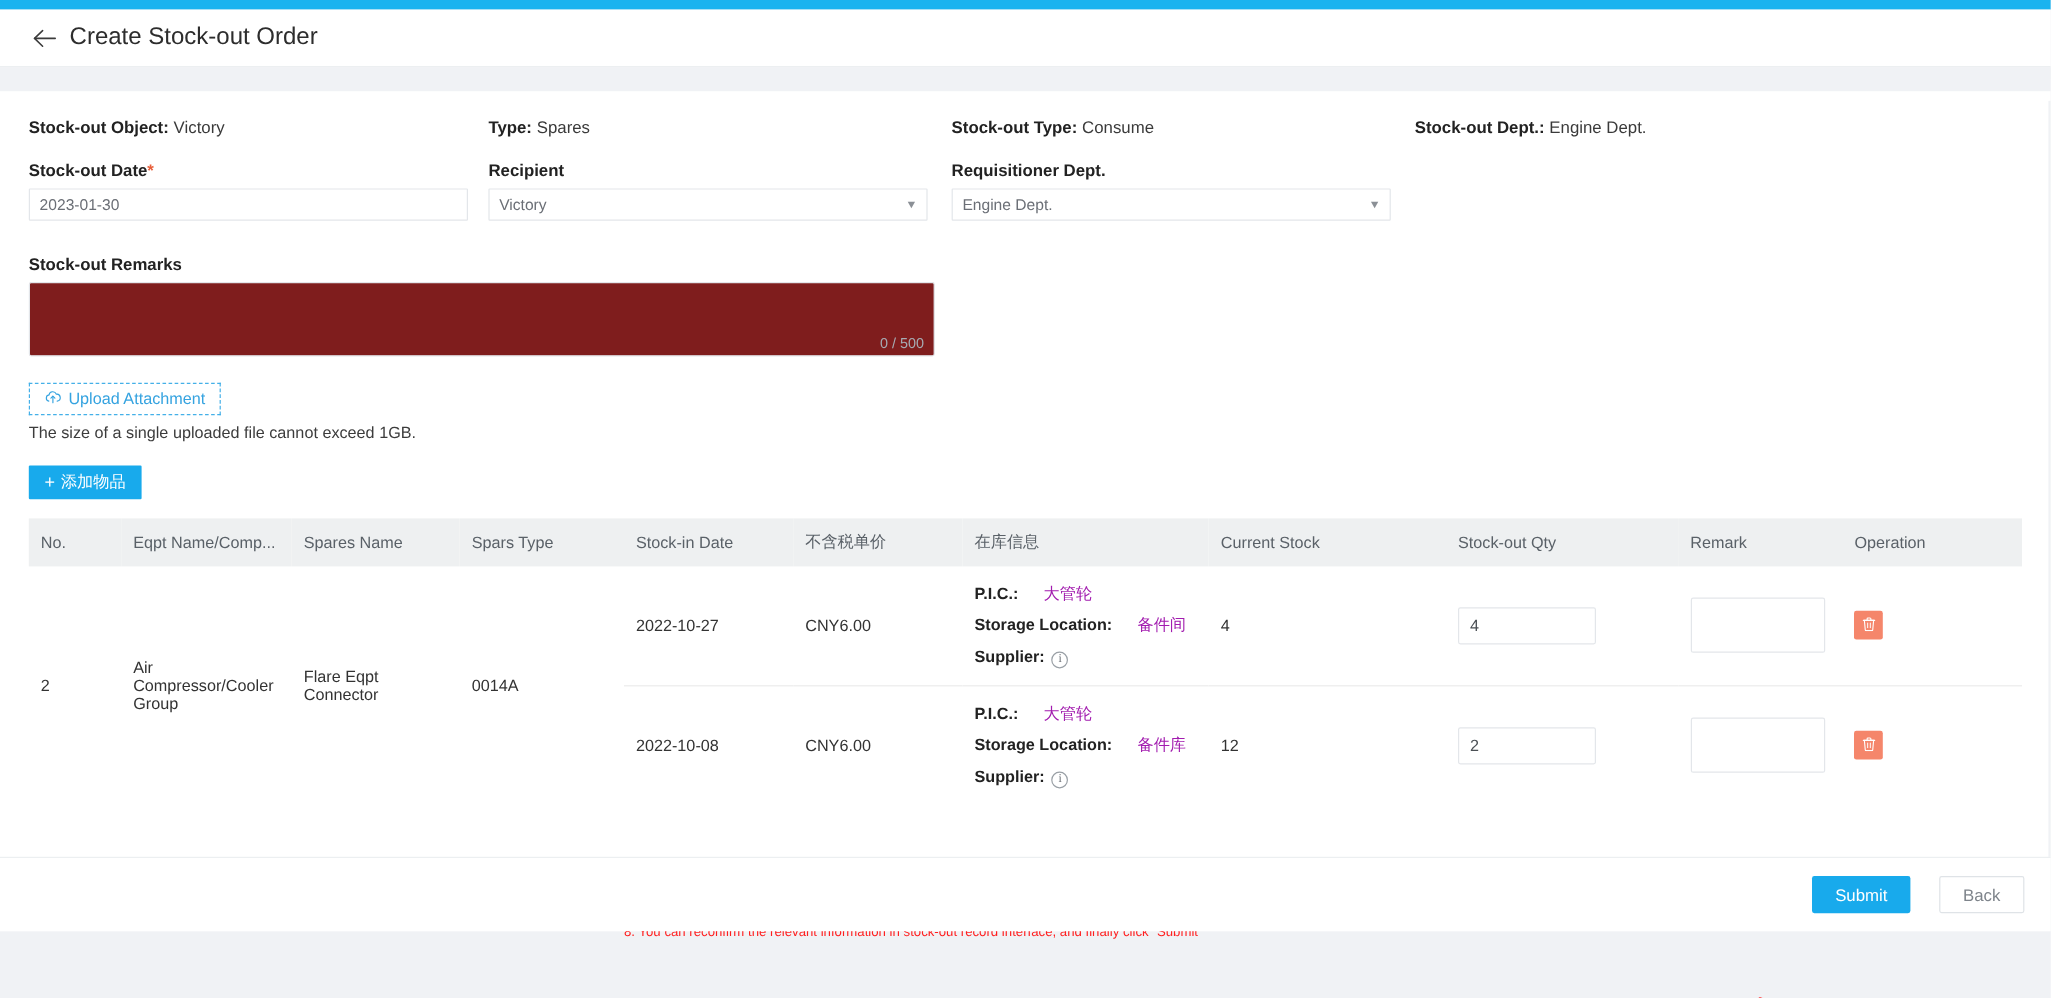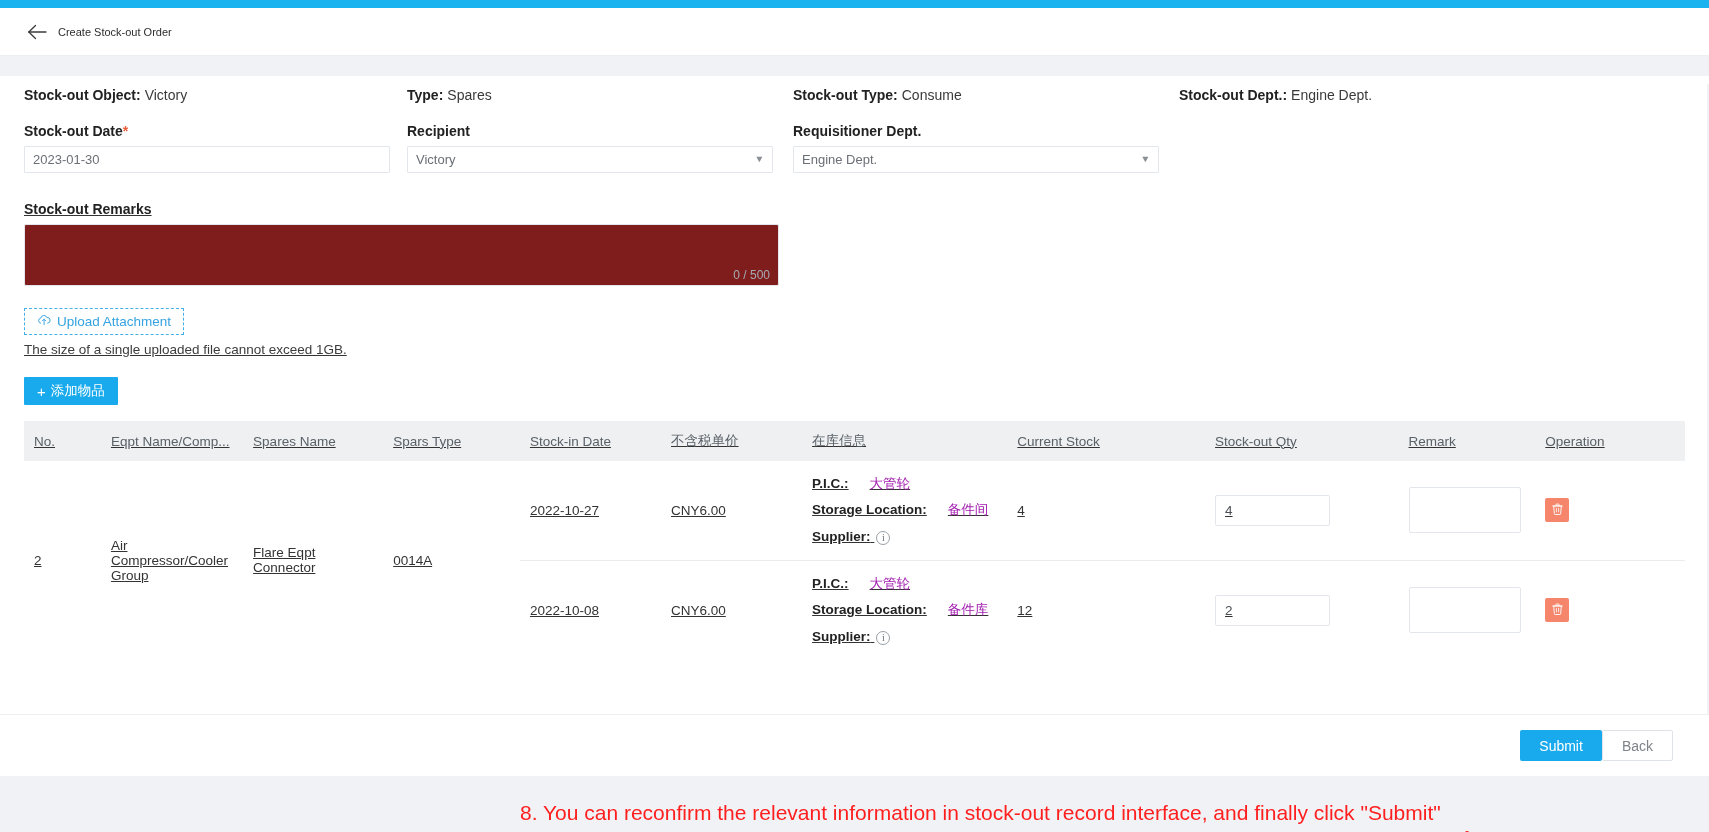--- a/index.html
+++ b/index.html
@@ -23,33 +23,33 @@
     display:flex; align-items:center;
     padding-left: 26px;
     border-bottom: 1px solid #eceff1;
   }
   .back-arrow {
     width: 22px; height: 22px;
     margin-right: 10px;
     display:inline-flex; align-items:center; justify-content:center;
     cursor:pointer;
   }
-  .page-title { font-size: 11px; color:#2d2d2d; }
+  .page-title { font-size: 20px; color:#2d2d2d; }
 
   
   .content {
     margin: 10px 0 0 0;
     background:#ffffff;
     min-height: 700px;
     position:relative;
     padding: 0 0 0 0;
   }
   .spacer-gap { height:10px; background:#f0f2f5; }
 
-  .form-area { padding: 11px 24px 0 24px; position:relative;text-decoration:underline; }
+  .form-area { padding: 22px 24px 0 24px; position:relative; }
 
   
   .info-row { position:relative; height: 26px; }
   .info-item { position:absolute; white-space:nowrap; font-size:14px; }
   .info-item .lbl { font-weight:bold; color:#222; }
   .info-item .val { color:#3a3a3a; margin-left:4px; }
 
   
   .field-row { position:relative; height: 66px; margin-top:10px; }
   .field { position:absolute; }
@@ -173,38 +173,38 @@
     display:inline-flex; align-items:center; justify-content:center;
     cursor:pointer;
   }
 
   
   .leftcell { vertical-align: middle; }
 
   
   .annotation {
     position:absolute;
-    left: 520px; top: 725px;
+    left: 520px; top: 695px;
     color:#ff1f1f;
-    font-size: 21px;
+    font-size: 11px;
     white-space:nowrap;
     font-family:"Liberation Sans","DejaVu Sans",sans-serif;
   }
   .arrow-svg { position:absolute; left:1465px; top:755px; }
 
   
   .footer-bar {
     position:absolute;
     left:0; right:0; bottom:0;
     height: 62px;
     background:#ffffff;
     border-top:1px solid #eceff1;
     display:flex; align-items:center; justify-content:flex-end;
-    padding-right: 36px;
-    gap: 0;
+    padding-right: 22px;
+    gap: 24px;
   }
   .btn-submit {
     background:#18aaec; color:#fff; border:none;
     height:31px; padding:0 19px; font-size:14px; cursor:pointer;
     border-radius:2px;
     font-family:"Liberation Sans","DejaVu Sans",sans-serif;
   }
   .btn-back {
     background:#fff; color:#7e848b; border:1px solid #dfe3e7;
     height:31px; padding:0 19px; font-size:14px; cursor:pointer;

